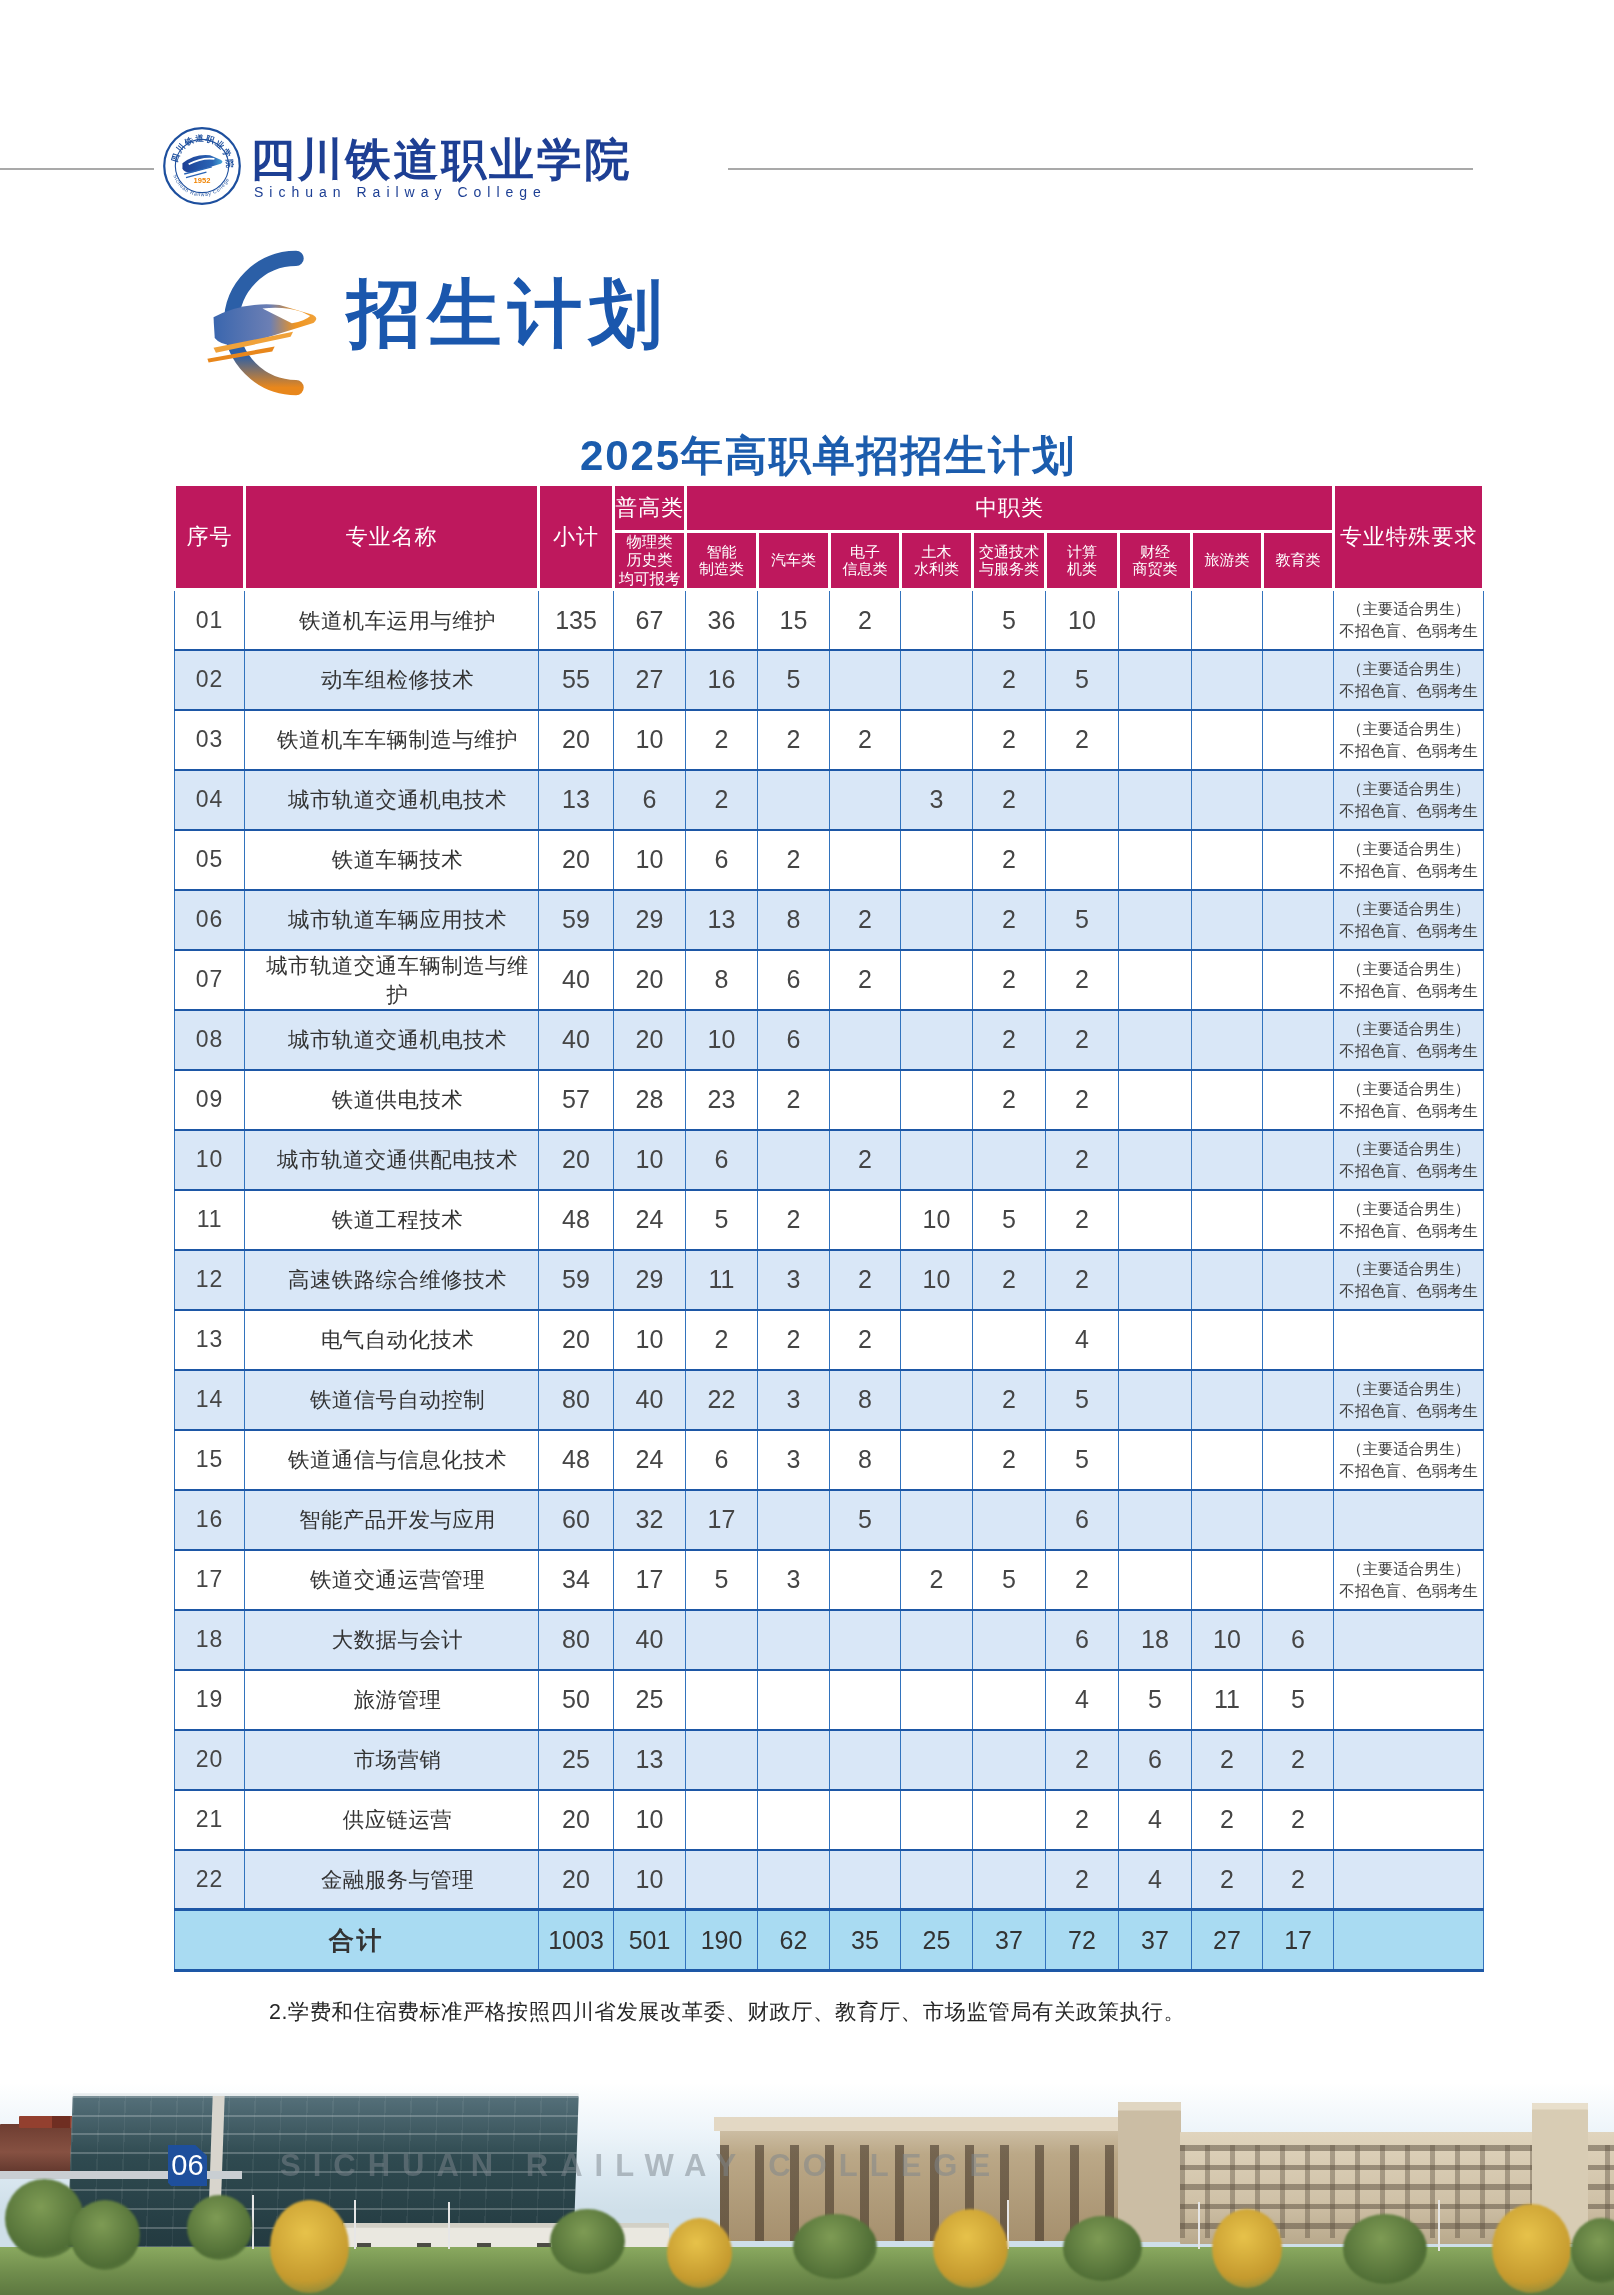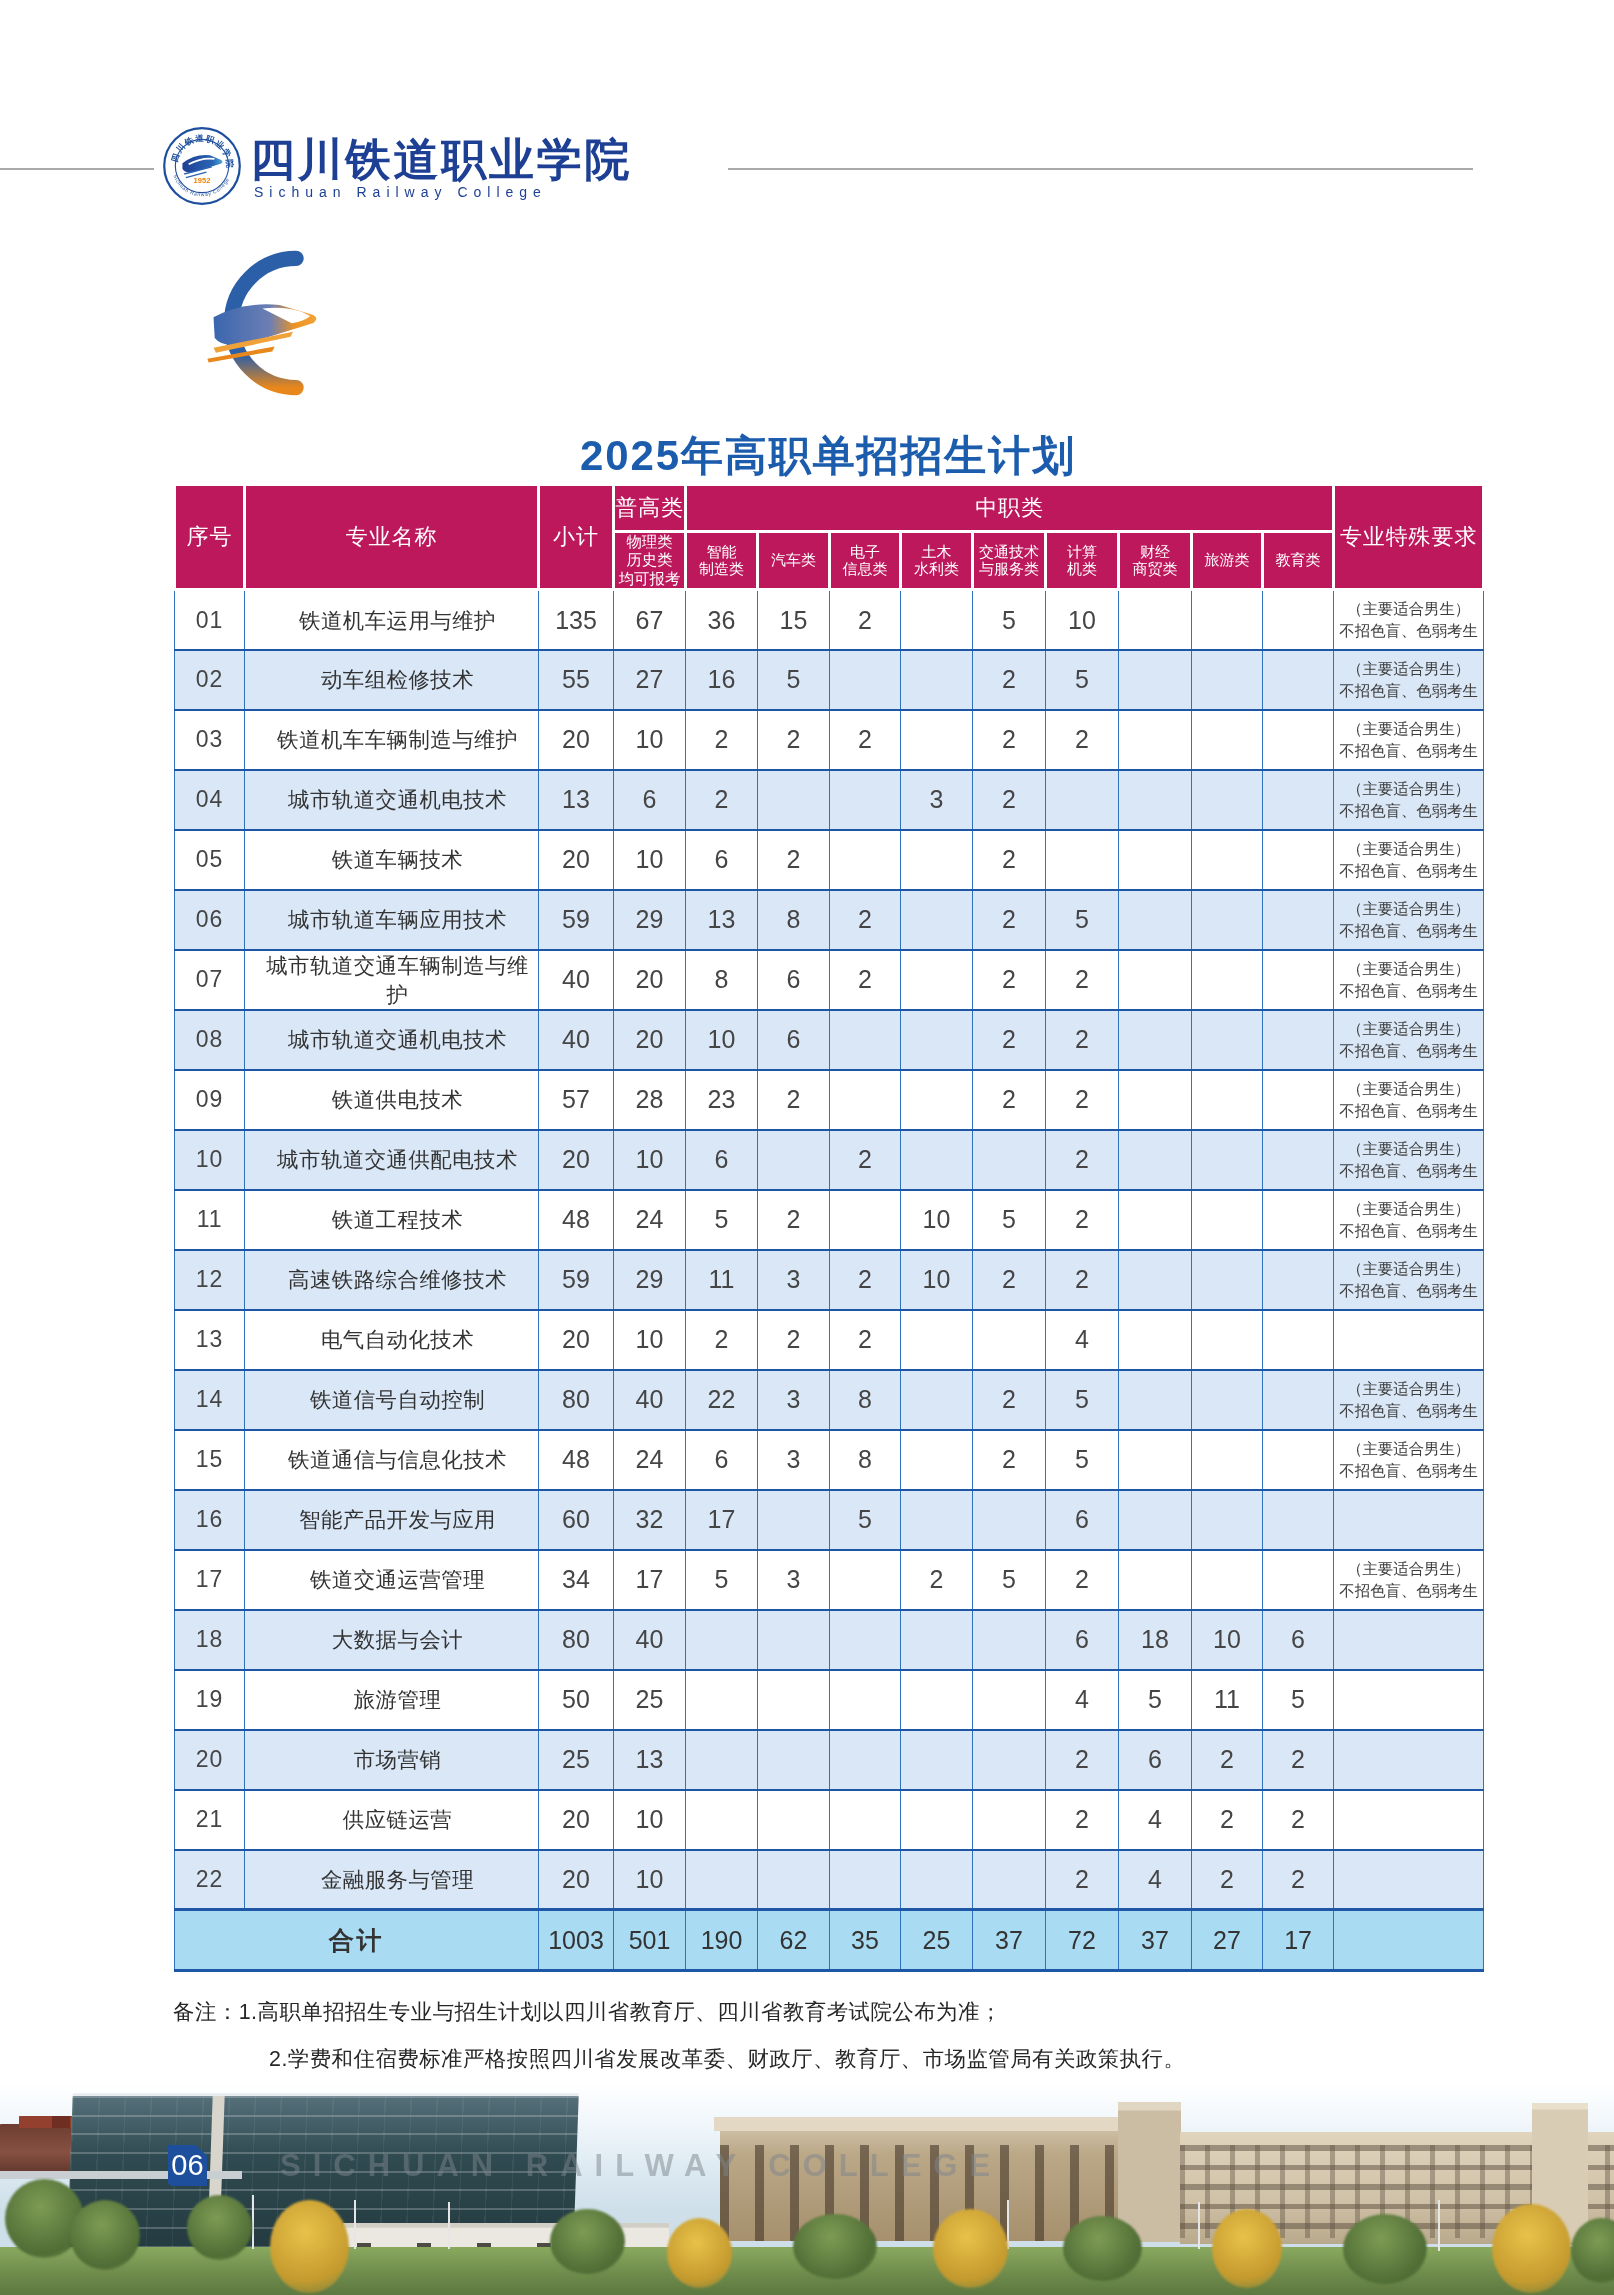--- a/index.html
+++ b/index.html
@@ -145,20 +145,21 @@
           <stop offset="0.8" stop-color="#ef9420"></stop>
           <stop offset="1" stop-color="#f0a23a"></stop>
       </linearGradient>
     </defs>
     <path d="M 205,22 A 103,103 0 1 0 205,233" fill="none" stroke="url(#ringg)" stroke-width="25" stroke-linecap="round"></path>
     <path d="M70,118 Q120,92 178,98 L232,114 Q244,120 232,128 L122,162 Q84,168 72,152 Z" fill="url(#traing)"></path>
     <path d="M150,104 Q185,100 214,109 L228,116 Q220,124 198,128 Z" fill="#ffffff"></path>
     <path d="M70,168 L200,142 L196,150 L74,176 Z" fill="#f0a23a"></path>
     <path d="M60,186 L170,166 L166,174 L62,192 Z" fill="#e8871c"></path>
   </svg>
+  <div class="section-title-text">招生计划</div>
 </div>
 
 <div class="table-title">2025年高职单招招生计划</div>
 
 <table class="plan">
   <colgroup>
     <col style="width:70px">
       <col style="width:294px">
       <col style="width:75px">
       <col style="width:72px">
@@ -635,21 +636,20 @@
       <td class="num">72</td>
       <td class="num">37</td>
       <td class="num">27</td>
       <td class="num">17</td>
       <td></td>
     </tr>
   </tfoot>
 </table>
 
 <div class="notes">
-  <div class="line1">备注：1.高职单招招生专业与招生计划以四川省教育厅、四川省教育考试院公布为准；</div>
   <div class="line2">2.学费和住宿费标准严格按照四川省发展改革委、财政厅、教育厅、市场监管局有关政策执行。</div>
 </div>
 
 <div class="photo">
   <div class="blg redbld"></div>
   <div class="blg redroof"></div>
   <div class="blg glass">
     <div class="floors"></div>
       <div class="pillar"></div>
   </div>

